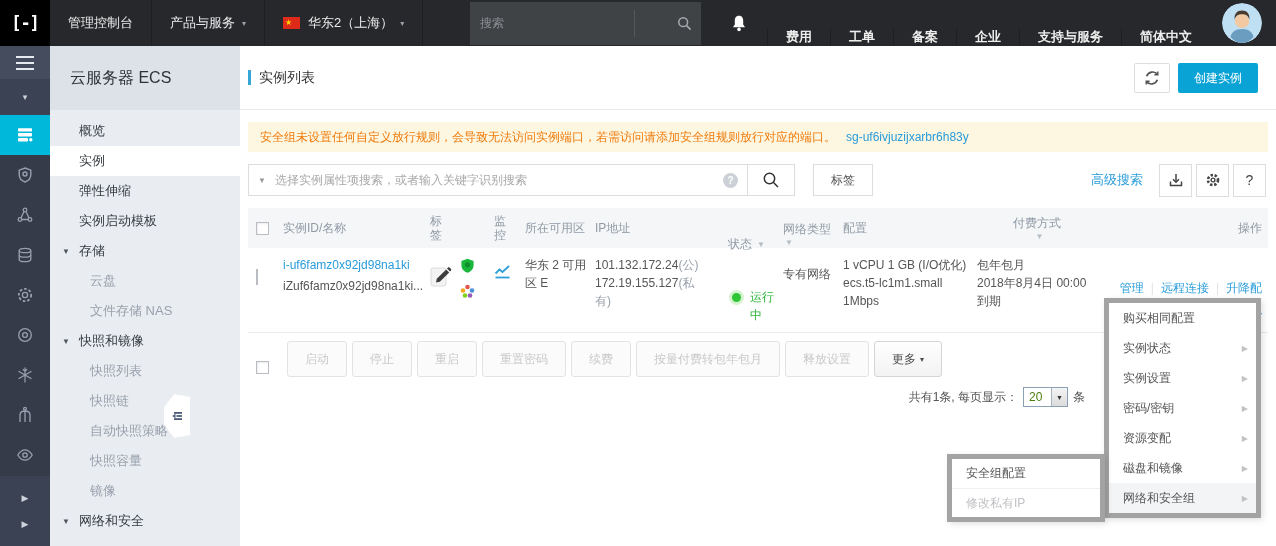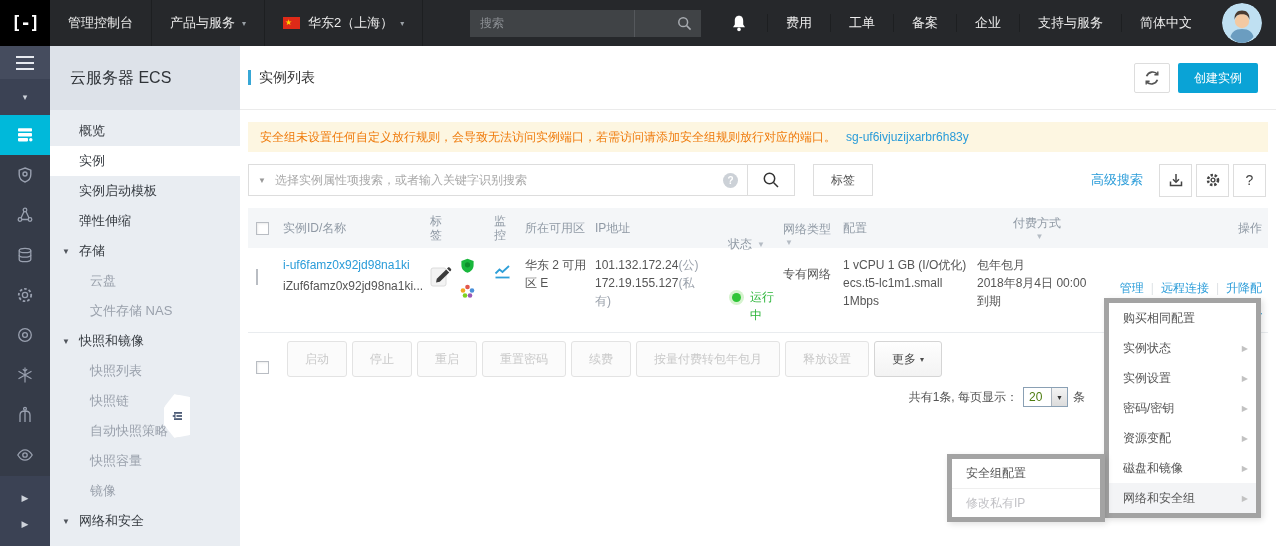--- a/index.html
+++ b/index.html
@@ -7,27 +7,27 @@
   .app { position: relative; width: 1276px; height: 546px; background: #fff; overflow: hidden; }
 
   
   .topnav { position: absolute; top: 0; left: 0; right: 0; height: 46px; background: #26282b; display: flex; align-items: stretch; color: #ededed; z-index: 20; }
   .logo { width: 50px; background: #000; display: flex; align-items: center; justify-content: center; color: #fff; font-size: 17px; font-weight: bold; font-family: "DejaVu Sans Mono", monospace; letter-spacing: -1px; cursor: pointer; }
   .tn-item { display: flex; align-items: center; padding: 0 18px; font-size: 13px; border-right: 1px solid #1d1f21; cursor: pointer; white-space: nowrap; }
   .tn-caret { font-size: 8px; color: #9aa0a6; margin-left: 7px; }
   .flag { width: 17px; height: 12px; background: #de2a18; display: inline-flex; align-items: center; margin-right: 8px; }
   .flag-star { color: #ffd400; font-size: 8px; margin-left: 2px; line-height: 1; }
   .tn-search { margin-left: auto; display: flex; align-items: center; padding-right: 10px; }
-  .tn-search-box { display: flex; height: 27px; background: #404346; align-items: center; gap: 32px; }
+  .tn-search-box { display: flex; height: 43px; background: #404346; align-items: center; gap: 32px; }
   .tn-search-box input { width: 132px; border: 0; outline: 0; background: transparent; color: #ccc; padding: 0 10px; font-size: 12px; font-family: inherit; }
   .tn-search-box input::placeholder { color: #8b8f93; }
   .tn-search-divider { width: 1px; height: 27px; background: #55585c; }
   .tn-mag { width: 34px; display: flex; align-items: center; justify-content: center; cursor: pointer; height: 27px; }
   .tn-bell { display: flex; align-items: center; padding: 0 20px; cursor: pointer; }
-  .tn-right { display: flex; align-items: center; }
+  .tn-right { display: flex; align-items: flex-end; font-weight: bold; }
   .tn-right .tn-item { border-left: 1px solid #1d1f21; border-right: none; }
   .tn-avatar { display: flex; align-items: center; padding: 0 14px 0 12px; cursor: pointer; }
   .tn-avatar svg { border-radius: 50%; }
 
   
   .rail { position: absolute; top: 46px; left: 0; width: 50px; bottom: 0; background: #353b48; display: flex; flex-direction: column; z-index: 10; }
   .rail-burger { height: 33px; background: #454c5e; display: flex; align-items: center; justify-content: center; cursor: pointer; }
   .rail-caret { height: 36px; background: #3b4254; display: flex; align-items: center; justify-content: center; color: #cdd2da; font-size: 9px; cursor: pointer; }
   .rail-ico { height: 40px; display: flex; align-items: center; justify-content: center; cursor: pointer; }
   .rail-ico.active { background: #00b9da; }
@@ -280,24 +280,24 @@
         <span>云服务器 ECS</span>
       </div>
     <nav class="sb-list">
       <div class="sb-item lv1">
           <span>概览</span>
         </div>
       <div class="sb-item lv1 selected">
           <span>实例</span>
         </div>
       <div class="sb-item lv1">
+          <span>弹性伸缩</span>
+        </div>
+      <div class="sb-item lv1">
           <span>实例启动模板</span>
-        </div>
-      <div class="sb-item lv1">
-          <span>弹性伸缩</span>
         </div>
       <div class="sb-item group">
           <span class="sb-caret">▼</span>
           <span>存储</span>
         </div>
       <div class="sb-item sub">
           <span>云盘</span>
         </div>
       <div class="sb-item sub">
           <span>文件存储 NAS</span>

